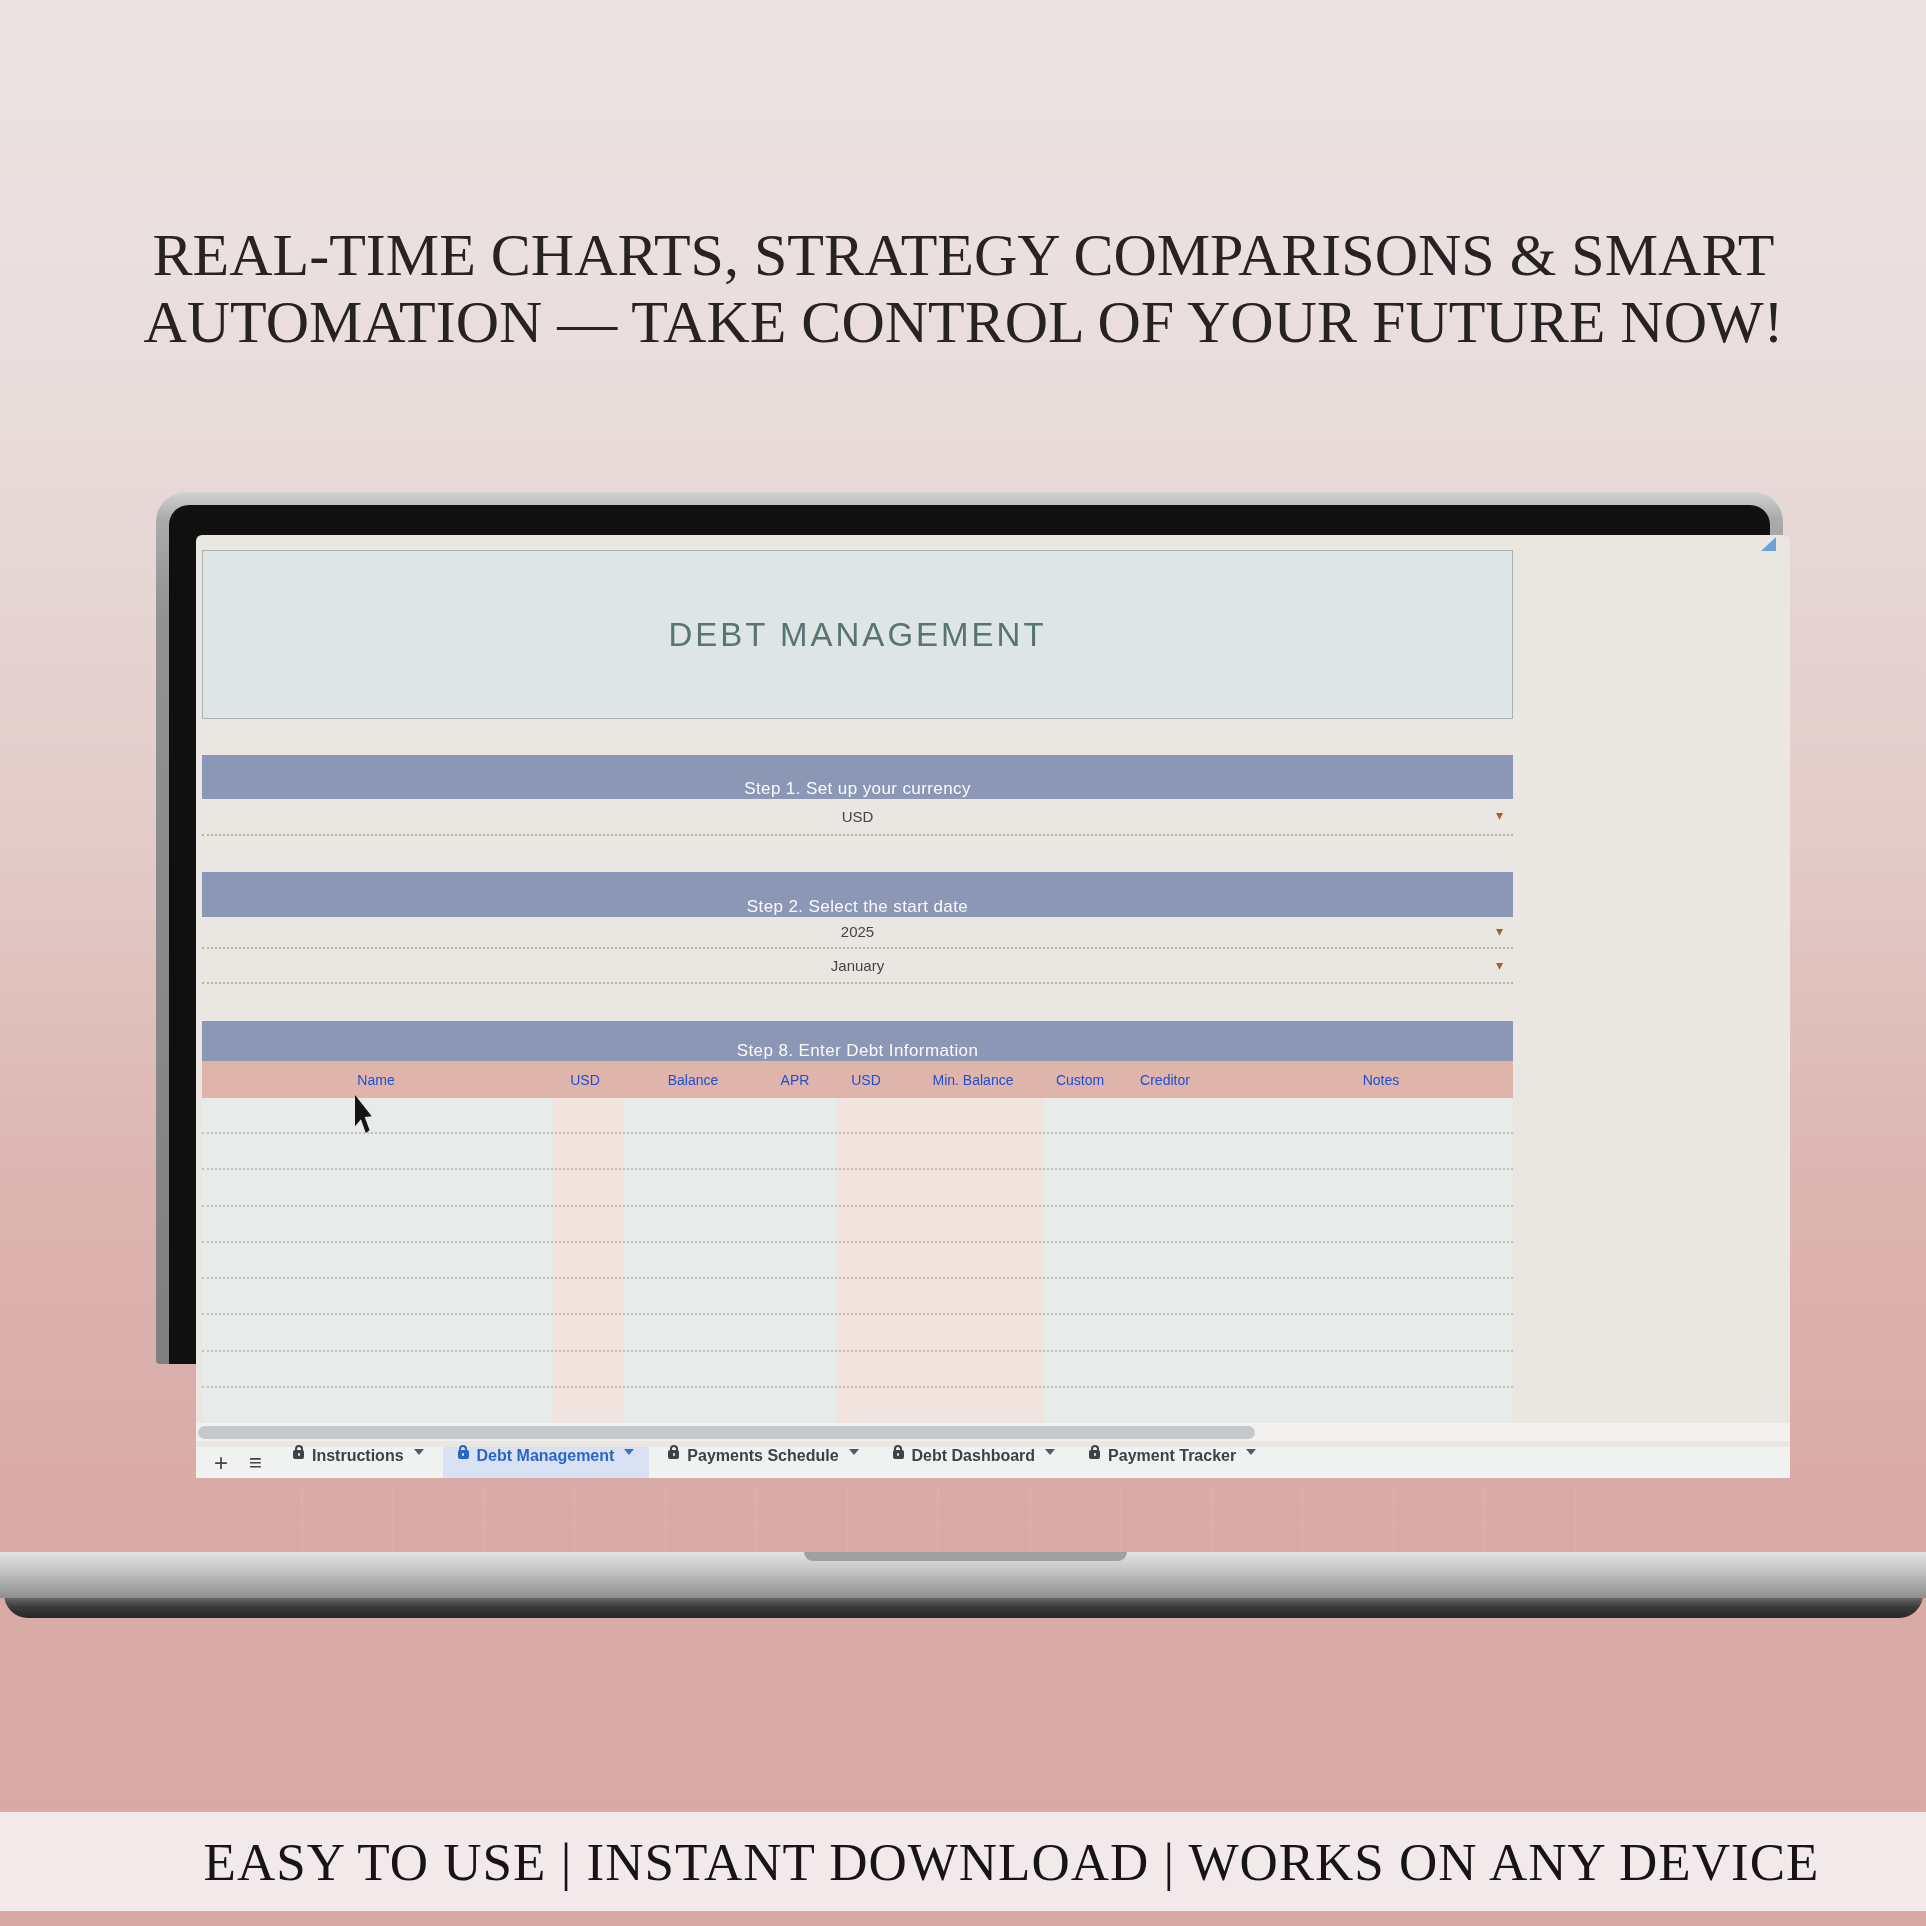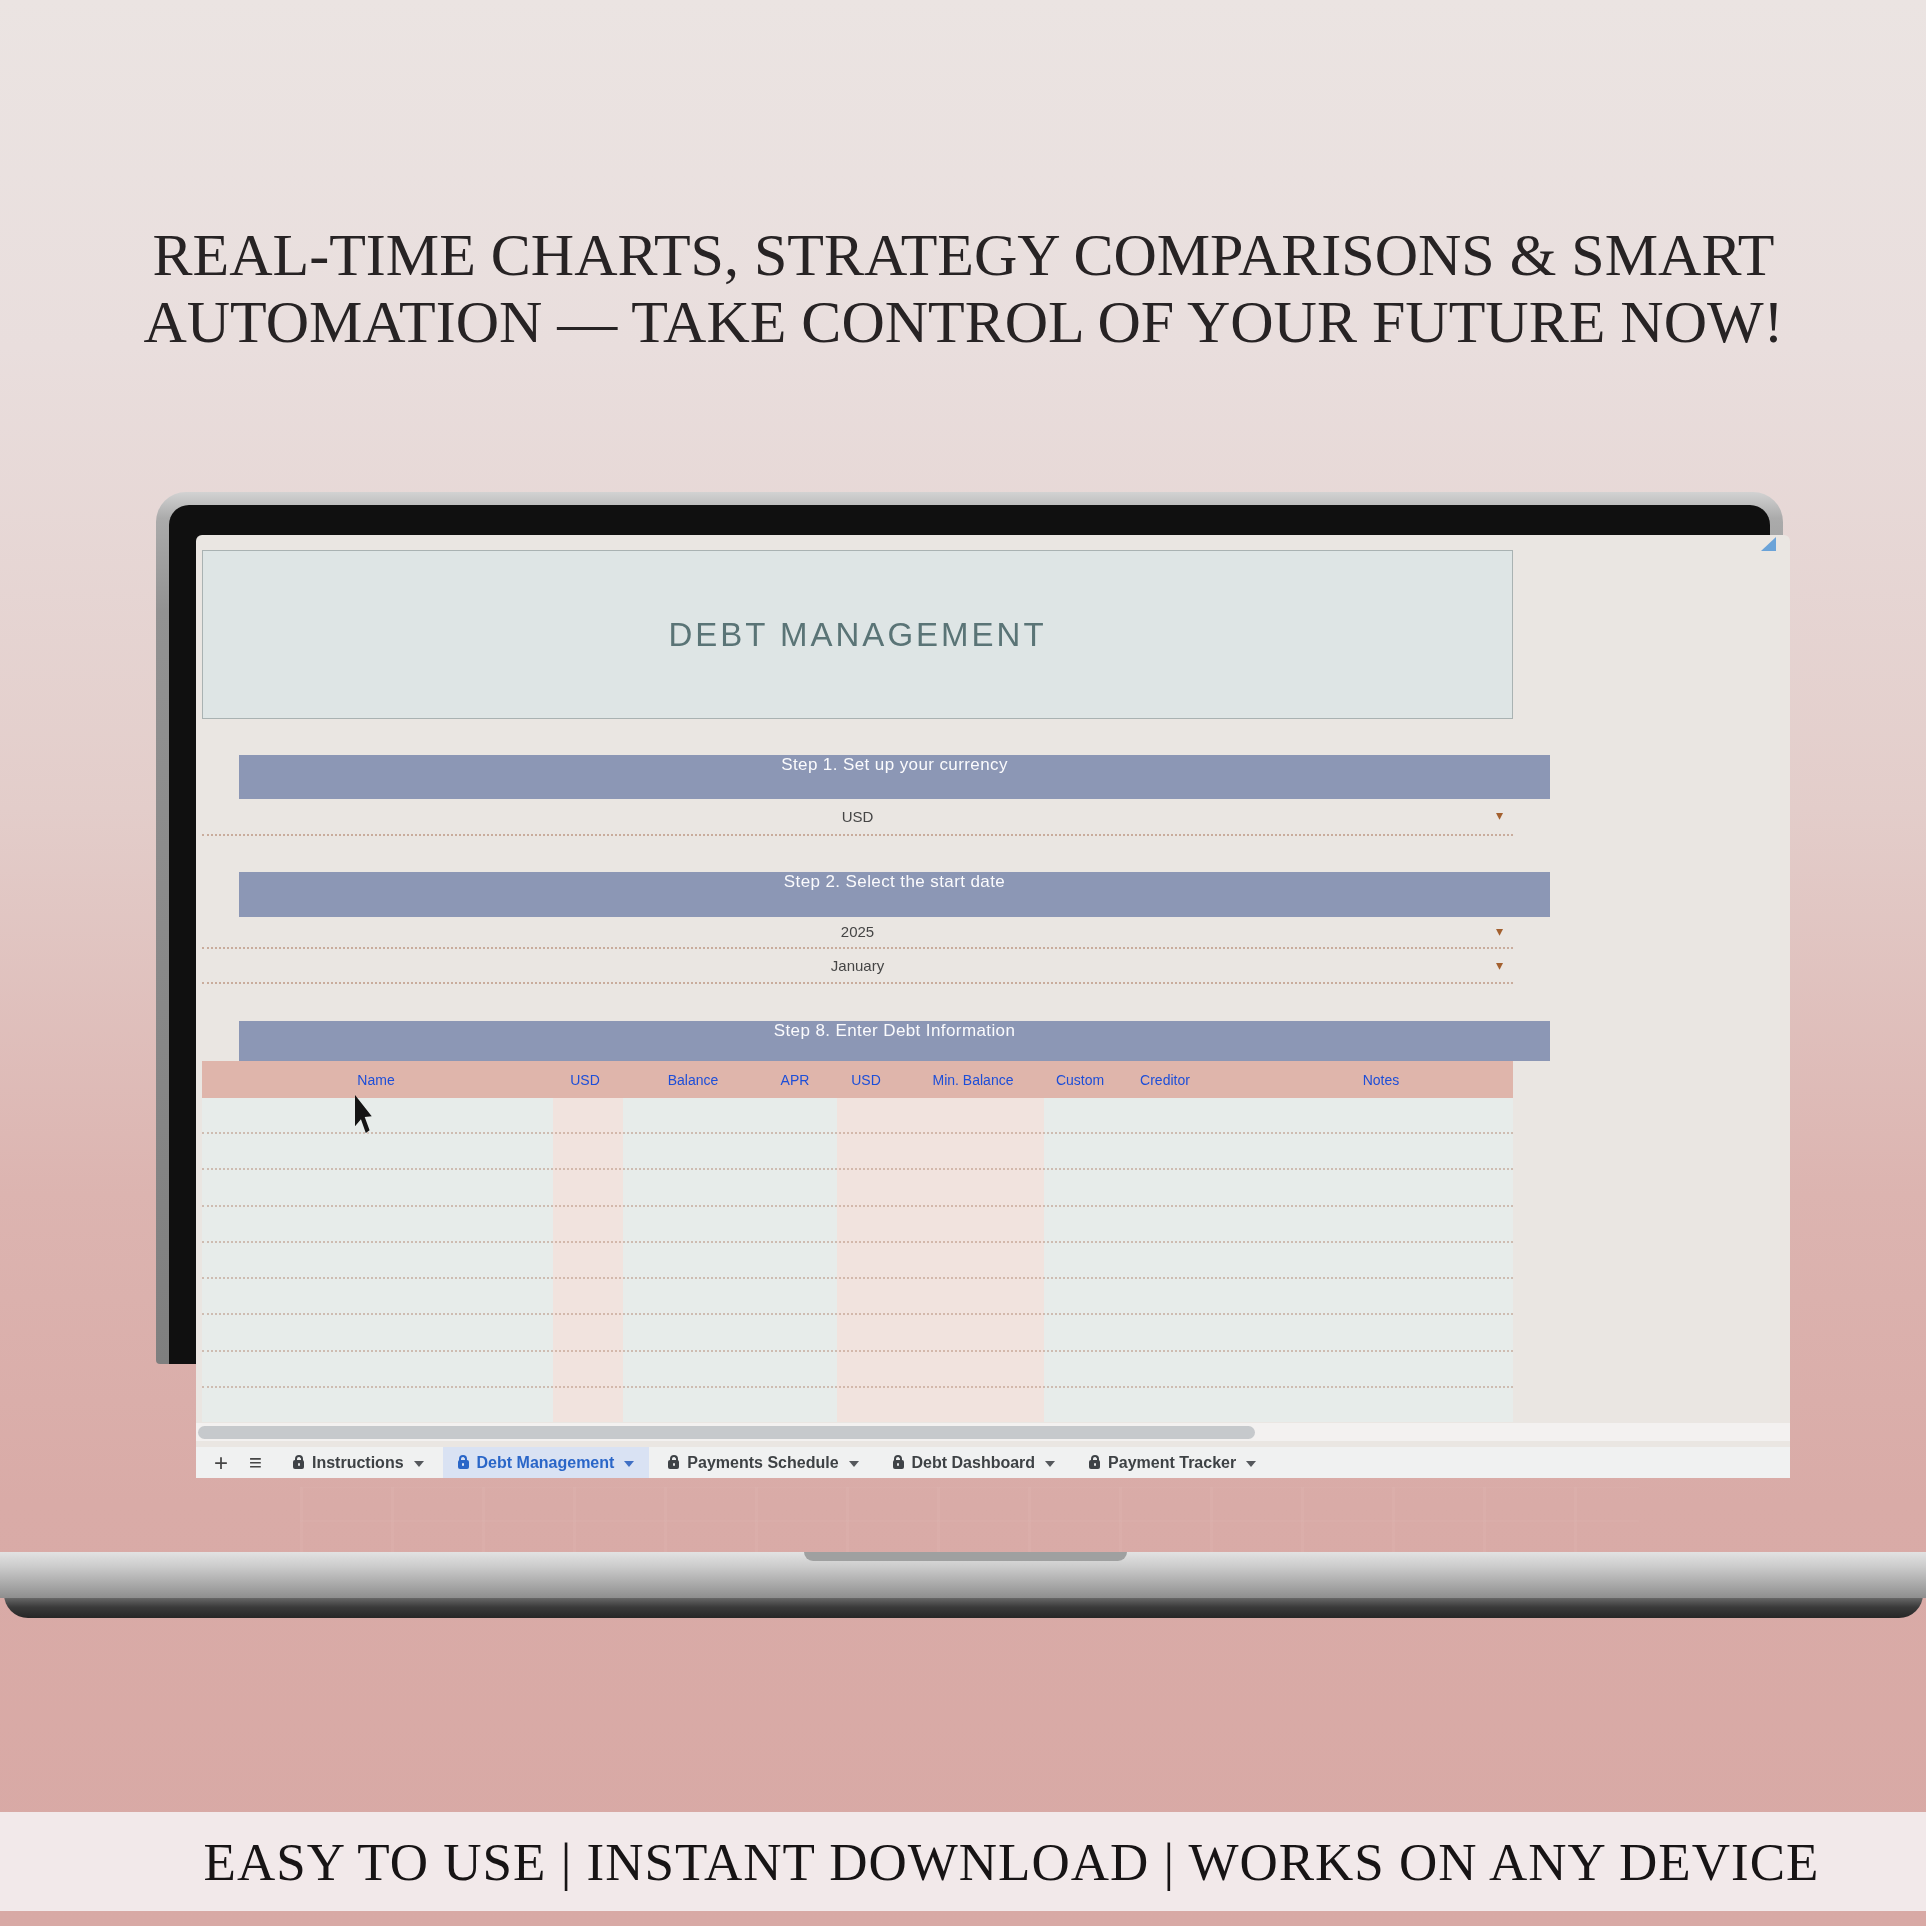--- a/index.html
+++ b/index.html
@@ -65,22 +65,22 @@
     background:#6ba3d8;clip-path:polygon(0 100%,100% 100%,100% 0);
   }
   .title-box{
     position:absolute;left:6px;top:15px;width:1311px;height:169px;
     background:#dee5e5;border:1px solid #a9b2b2;box-sizing:border-box;
     display:flex;align-items:center;justify-content:center;
     font-size:33px;letter-spacing:3px;color:#5a7476;font-weight:500;
   }
   .step-bar{
     position:absolute;left:6px;width:1311px;background:#8c97b5;
-    display:flex;align-items:flex-start;justify-content:center;
-    color:#fbfbfd;font-size:17px;font-weight:500;letter-spacing:0.4px;margin-left:37px;
+    display:flex;align-items:flex-end;justify-content:center;
+    color:#fbfbfd;font-size:17px;font-weight:500;letter-spacing:0.4px;
   }
   .bar1{top:220px;height:44px;}
   .bar2{top:337px;height:45px;}
   .bar3{top:486px;height:40px;}
   .value-row{
     position:absolute;left:6px;width:1311px;
     display:flex;align-items:center;justify-content:center;
     font-size:15px;color:#454545;font-weight:500;
     border-bottom:2px dotted #c9ac9c;box-sizing:border-box;
   }
@@ -119,21 +119,21 @@
     background:#c6c9cc;border-radius:7px;
   }
   .tabbar{
     position:absolute;left:0;top:912px;width:1594px;height:32px;
     background:#f0f1f1;display:flex;align-items:center;
     font-size:16px;color:#3e4245;
   }
   .tb-plus{margin-left:10px;font-size:24px;color:#454545;line-height:24px;width:30px;text-align:center;}
   .tb-menu{font-size:22px;color:#454545;width:38px;text-align:center;letter-spacing:-1px;}
   .tab{
-    display:flex;align-items:center;height:100%;padding:0 15px;margin-left:4px;
+    display:flex;align-items:flex-start;height:100%;padding:0 15px;margin-left:4px;
     font-weight:600;color:#3e4245;white-space:nowrap;
   }
   .tab.active{background:#d9e2f3;color:#2a66c8;font-weight:700;}
   .lock{position:relative;display:inline-block;width:11px;height:9px;border-radius:2px;background:#3f4347;margin-right:8px;margin-top:3px;}
   .lock::before{content:"";position:absolute;left:1.5px;top:-5px;width:8px;height:6px;border:2px solid #3f4347;border-bottom:none;border-radius:4px 4px 0 0;box-sizing:border-box;}
   .lock::after{content:"";position:absolute;left:4.5px;top:2.5px;width:2px;height:3.5px;background:rgba(255,255,255,.85);border-radius:1px;}
   .tab.active .lock{background:#2a66c8;}
   .tab.active .lock::before{border-color:#2a66c8;}
   .caret{width:0;height:0;border-left:5px solid transparent;border-right:5px solid transparent;border-top:6px solid #55585c;margin-left:10px;margin-top:2px;}
   .tab.active .caret{border-top-color:#3f6fc4;}

